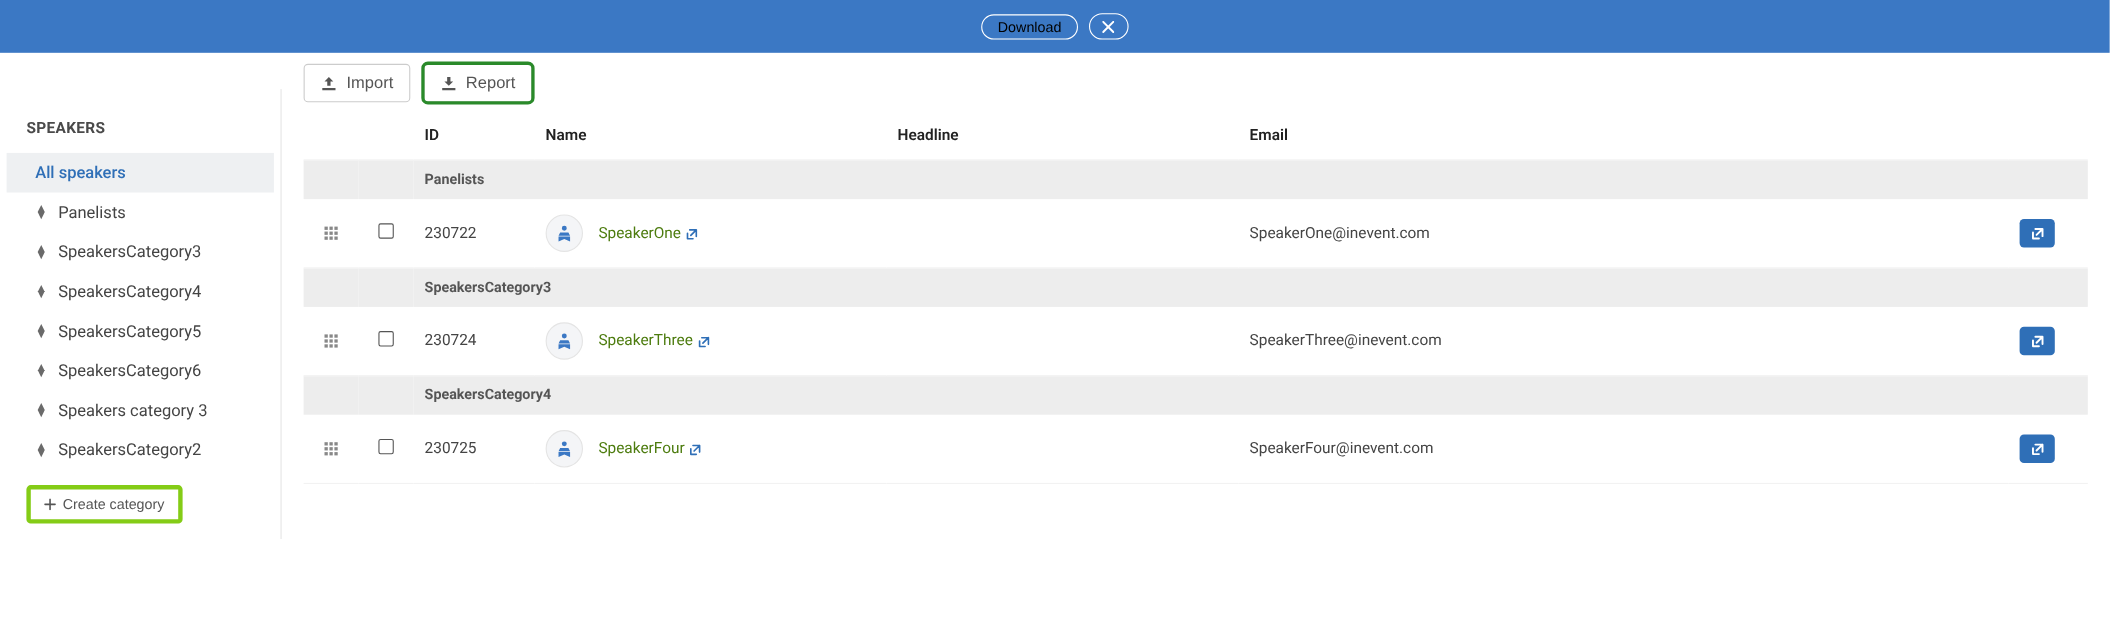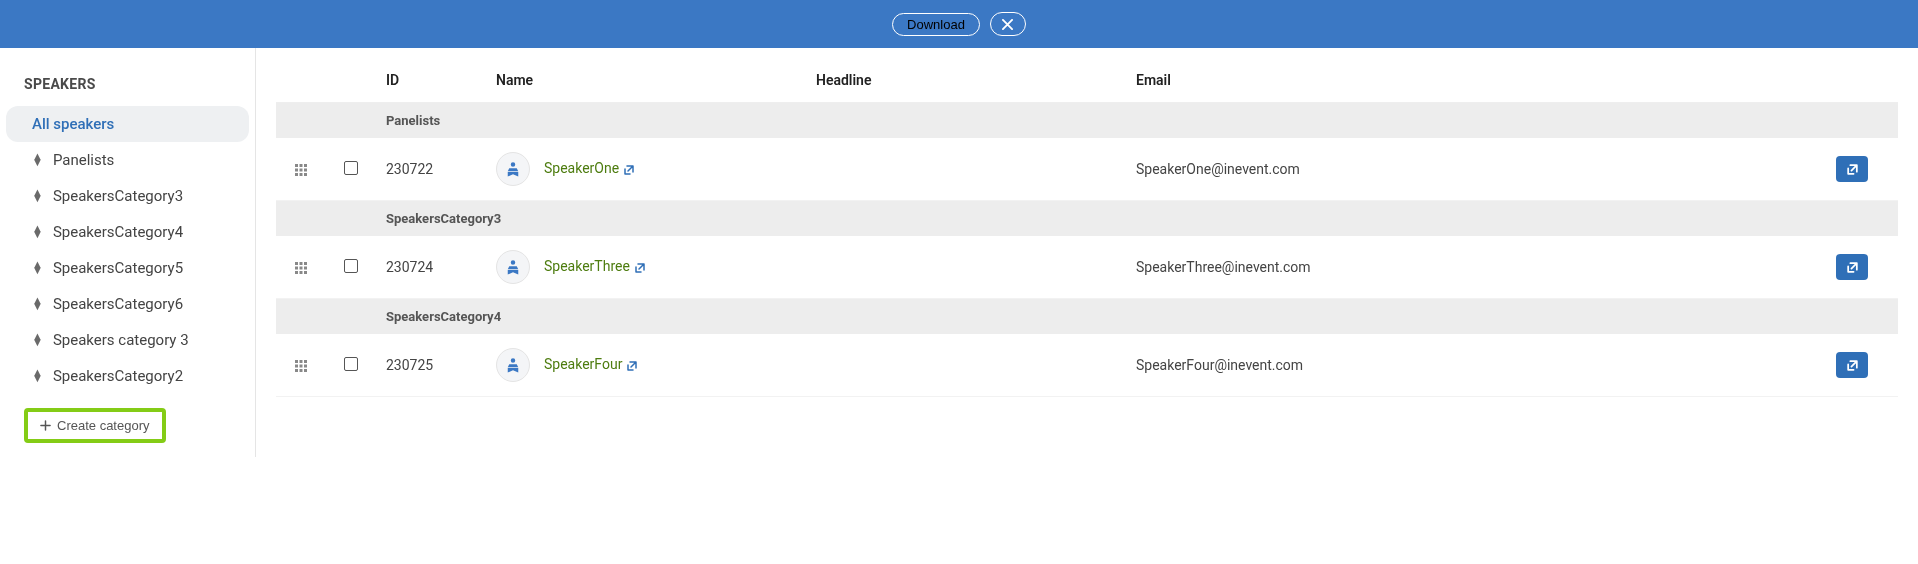--- a/index.html
+++ b/index.html
@@ -38,37 +38,38 @@
     cursor: pointer;
     font-size: 13px;
   }
 
   .main { display: flex; }
   .sidebar {
     width: 256px;
     flex-shrink: 0;
     border-right: 1px solid #e5e5e5;
     padding-top: 22px;
+    margin-top: 33px;
   }
   .sidebar-title {
     font-size: 14px;
     font-weight: 700;
     color: #4a4a4a;
     padding: 6px 24px 14px 24px;
     letter-spacing: 0.3px;
   }
   .sidebar-item {
     padding: 9px 8px 9px 26px;
     font-size: 15px;
     color: #444;
     display: flex;
     align-items: center;
     gap: 10px;
     cursor: pointer;
-    border-radius: 12px;
+    border-radius: 0;
     margin: 0 6px;
   }
   .sidebar-item.active {
     background: #eef0f2;
     color: #2f6fb7;
     font-weight: 500;
   }
   .sidebar-item .sort-icon {
     font-size: 11px;
     color: #6a6a6a;
@@ -253,20 +254,34 @@
 
     <button class="create-cat-btn">
       <svg width="11" height="11" viewBox="0 0 12 12">
           <path d="M6 1 V11 M1 6 H11" stroke="#555" stroke-width="1.6" stroke-linecap="round"></path>
         </svg>
       <span>Create category</span>
     </button>
   </aside>
 
   <section class="content">
+    <div class="toolbar">
+      <button class="toolbar-btn">
+        <svg width="16" height="14" viewBox="0 0 16 14">
+            <path d="M2 11 h12 v2 h-12 z M8 1 l4 4 h-2.5 v4 h-3 v-4 h-2.5 z" fill="#555"></path>
+          </svg>
+        <span>Import</span>
+      </button>
+      <button class="toolbar-btn highlighted">
+        <svg width="16" height="14" viewBox="0 0 16 14">
+            <path d="M2 11 h12 v2 h-12 z M8 9 l-4 -4 h2.5 v-4 h3 v4 h2.5 z" fill="#555"></path>
+          </svg>
+        <span>Report</span>
+      </button>
+    </div>
 
     <table class="speakers">
       <thead>
         <tr>
           <th class="col-drag"></th>
           <th class="col-check"></th>
           <th class="col-id">ID</th>
           <th class="col-name">Name</th>
           <th class="col-headline">Headline</th>
           <th class="col-email">Email</th>

